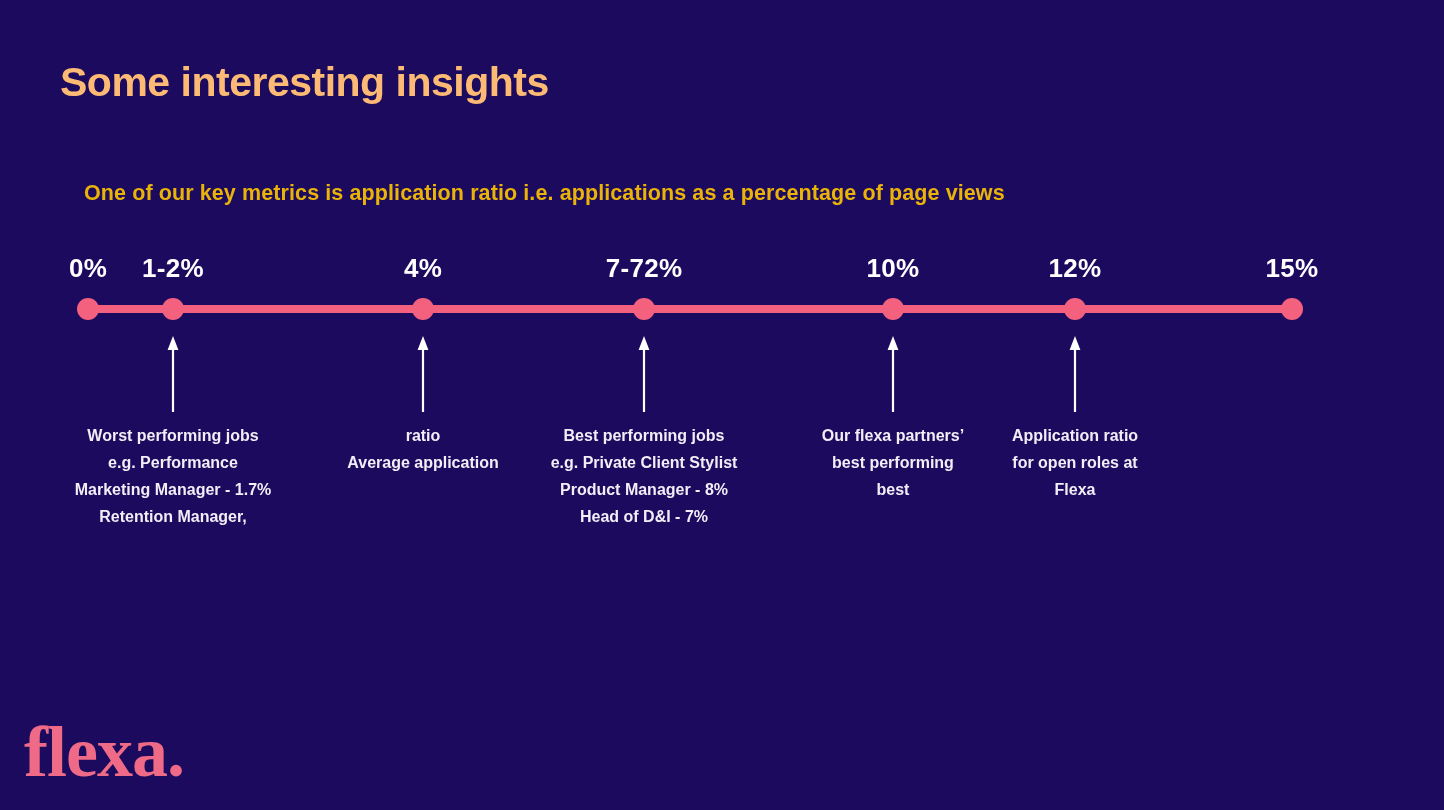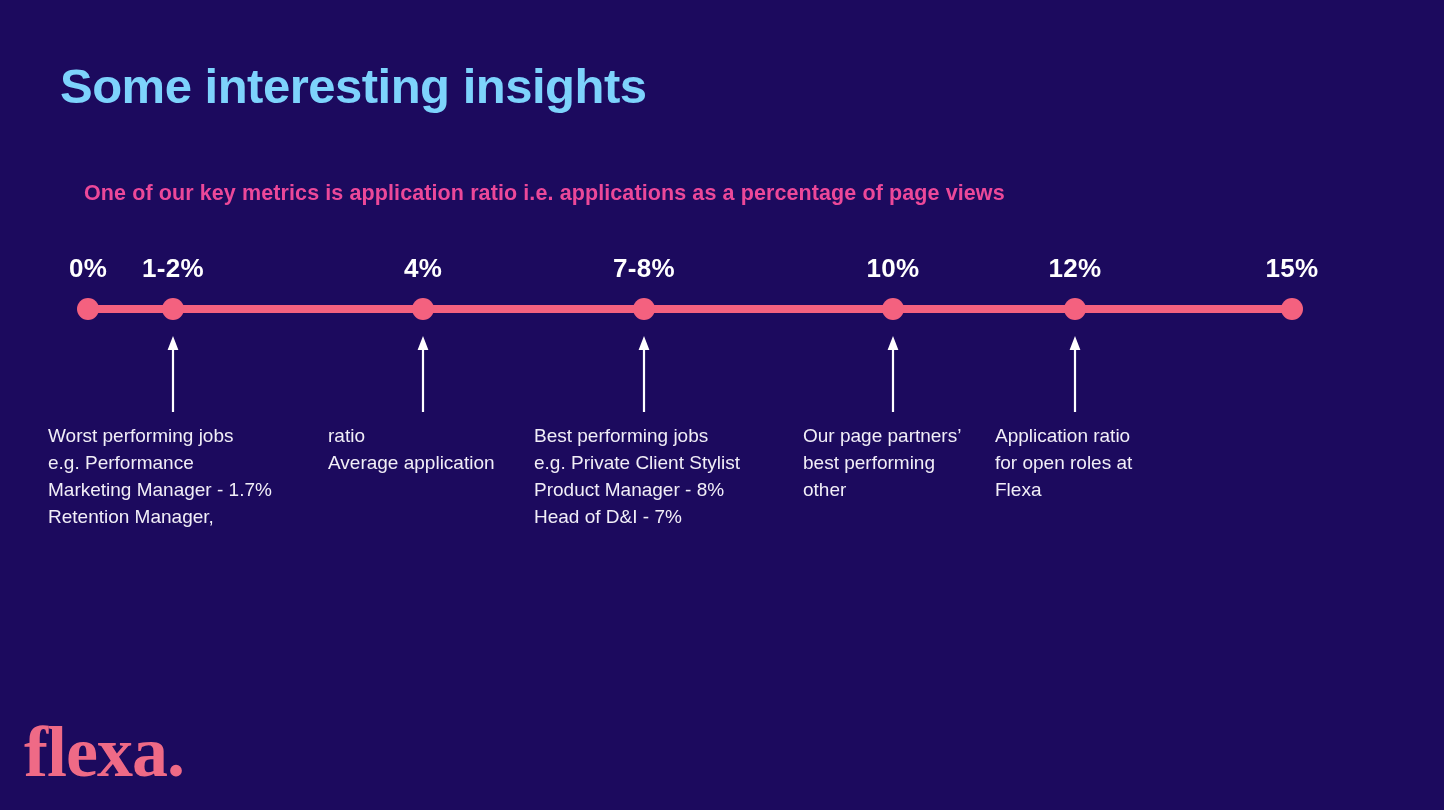--- a/index.html
+++ b/index.html
@@ -20,36 +20,36 @@
     width: 1444px;
     height: 810px;
     background: #1c0a5e;
   }
 
   
   .title {
     position: absolute;
     left: 60px;
     top: 60px;
-    font-size: 49px;
-    font-weight: bold;
-    color: #7dd3fc;
+    font-size: 41px;
+    font-weight: bold;
+    color: #fdba74;
     letter-spacing: -0.5px;
     line-height: 1.1;
     white-space: nowrap;
   }
 
   
   .subtitle {
     position: absolute;
     left: 84px;
     top: 181px;
     font-size: 21.5px;
     font-weight: bold;
-    color: #ec4899;
+    color: #eab308;
     letter-spacing: 0.1px;
     white-space: nowrap;
   }
 
   
   #timeline {
     position: absolute;
     left: 0;
     top: 250px;
     width: 1444px;
@@ -103,25 +103,25 @@
     position: absolute;
     left: -7px;
     top: 0;
     width: 14px;
   }
   .anno-text {
     position: absolute;
     top: 86px;
     left: -130px;
     width: 260px;
-    text-align: left;
-    font-size: 19px;
+    text-align: center;
+    font-size: 16px;
     line-height: 27px;
     color: #f1eef7;
-    font-weight: normal;
+    font-weight: bold;
   }
 
   
   .logo {
     position: absolute;
     left: 24px;
     top: 716px;
     font-family: "Liberation Serif", serif;
     font-size: 72px;
     font-weight: bold;
@@ -148,21 +148,21 @@
       </div>
       <div class="tl-node" style="left: 173px;">
         <div class="tl-label">1-2%</div>
         <div class="tl-dot" style="background: rgb(244, 97, 127);"></div>
       </div>
       <div class="tl-node" style="left: 423px;">
         <div class="tl-label">4%</div>
         <div class="tl-dot" style="background: rgb(244, 97, 127);"></div>
       </div>
       <div class="tl-node" style="left: 644px;">
-        <div class="tl-label">7-8%</div>
+        <div class="tl-label">7-72%</div>
         <div class="tl-dot" style="background: rgb(244, 97, 127);"></div>
       </div>
       <div class="tl-node" style="left: 893px;">
         <div class="tl-label">10%</div>
         <div class="tl-dot" style="background: rgb(244, 97, 127);"></div>
       </div>
       <div class="tl-node" style="left: 1075px;">
         <div class="tl-label">12%</div>
         <div class="tl-dot" style="background: rgb(244, 97, 127);"></div>
       </div>
@@ -203,23 +203,23 @@
           <div>e.g. Private Client Stylist</div>
           <div>Product Manager - 8%</div>
           <div>Head of D&amp;I - 7%</div>
         </div>
       </div>
       <div class="anno" style="left: 893px;">
         <div class="arrow"><svg width="14" height="76" viewBox="0 0 14 76">
             <path d="M7 0 L12.4 14 L8.1 14 L8.1 76 L5.9 76 L5.9 14 L1.6 14 Z" fill="#ffffff"></path>
           </svg></div>
         <div class="anno-text" style="width: 180px; left: -90px;">
-          <div>Our page partners’</div>
+          <div>Our flexa partners’</div>
           <div>best performing</div>
-          <div>other</div>
+          <div>best</div>
         </div>
       </div>
       <div class="anno" style="left: 1075px;">
         <div class="arrow"><svg width="14" height="76" viewBox="0 0 14 76">
             <path d="M7 0 L12.4 14 L8.1 14 L8.1 76 L5.9 76 L5.9 14 L1.6 14 Z" fill="#ffffff"></path>
           </svg></div>
         <div class="anno-text" style="width: 160px; left: -80px;">
           <div>Application ratio</div>
           <div>for open roles at</div>
           <div>Flexa</div>

